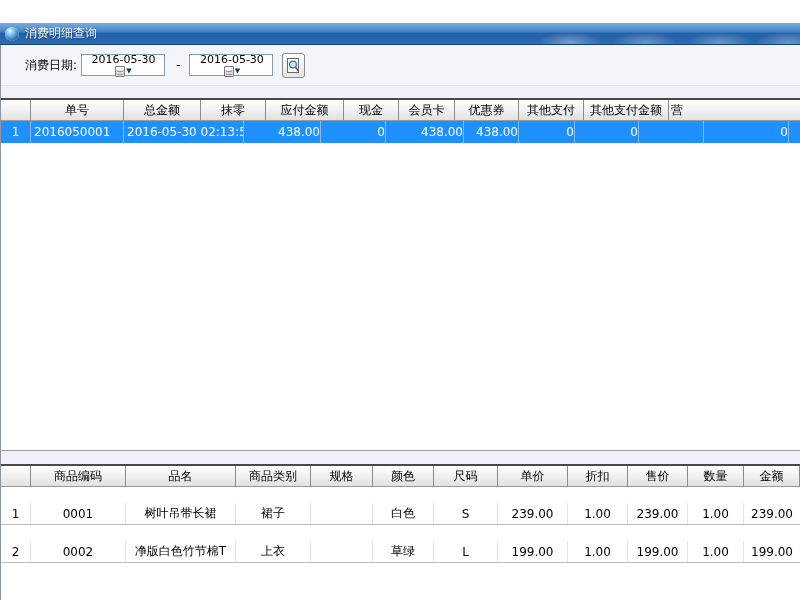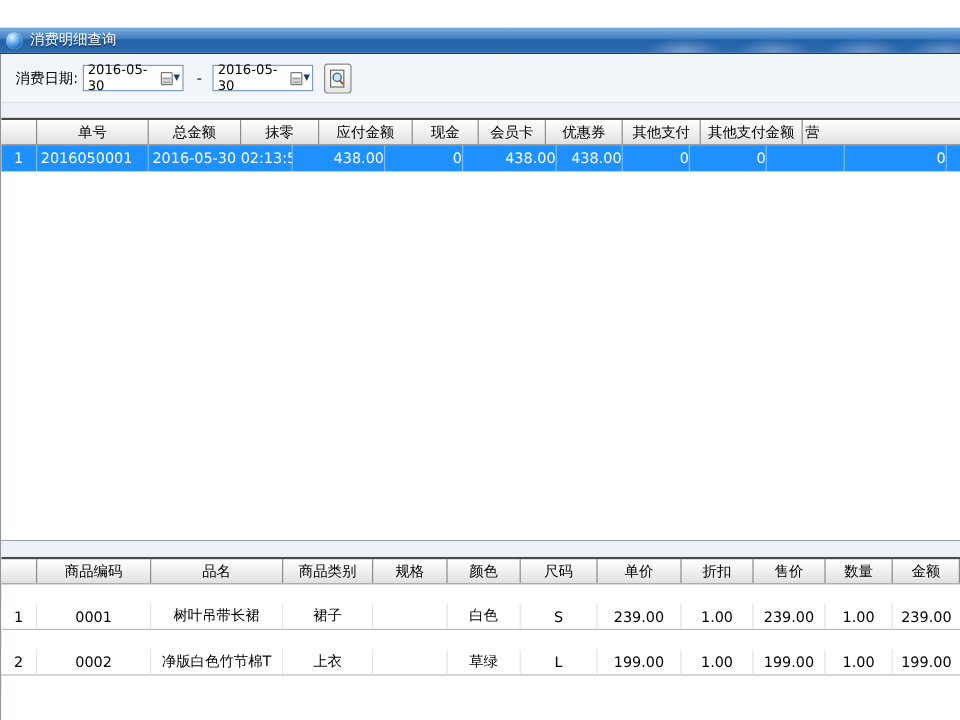--- a/index.html
+++ b/index.html
@@ -25,25 +25,25 @@
     background: radial-gradient(circle at 35% 28%, #e8f4ff, #6cb2ec 38%, #1a6cba 72%, #0c4687);
     box-shadow: inset 0 0 1px rgba(255,255,255,.8);
     flex:0 0 14px;
   }
   .title { margin-left:6px; color:#fff; font-size:12px; text-shadow:0 1px 1px rgba(0,0,0,.45); }
 
   
   .content { flex:1; display:flex; flex-direction:column; border-left:1px solid #8e959e; background:#fff; overflow:hidden; }
 
   
-  .toolbar { height:40px; flex:0 0 40px; background:#f2f6fb; display:flex; align-items:center; padding-left:12px; }
+  .toolbar { height:40px; flex:0 0 40px; background:#f2f6fb; display:flex; align-items:center; padding-left:24px; }
   .date-label { margin-right:4px; }
   .date-input {
     width:84px; height:22px; background:#fff; border:1px solid #7f9db9;
-    display:flex; align-items:center; justify-content:center; padding:0 2px 0 3px;
+    display:flex; align-items:center; justify-content:center; padding:0 2px 0 3px;flex-direction:column;
   }
   .date-value { font-size:11px; letter-spacing:0; }
   .cal-wrap { display:flex; align-items:center; }
   .cal-icon {
     width:10px; height:11px; border:1px solid #7a7a7a; border-radius:1px;
     background:linear-gradient(180deg,#ffffff 0 3px,#d9d9d9 3px 100%);
     position:relative; margin-right:1px;
   }
   .cal-icon::after { content:""; position:absolute; left:1px; right:1px; top:4px; border-top:1px solid #9a9a9a; box-shadow:0 3px 0 #9a9a9a; }
   .dd-arrow { font-size:7px; color:#1a3a6b; line-height:1; }

